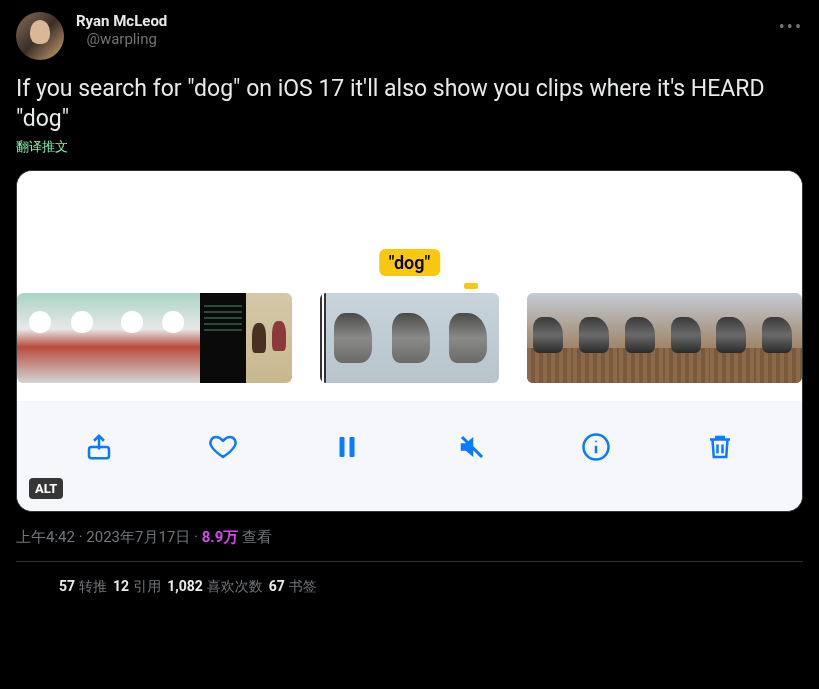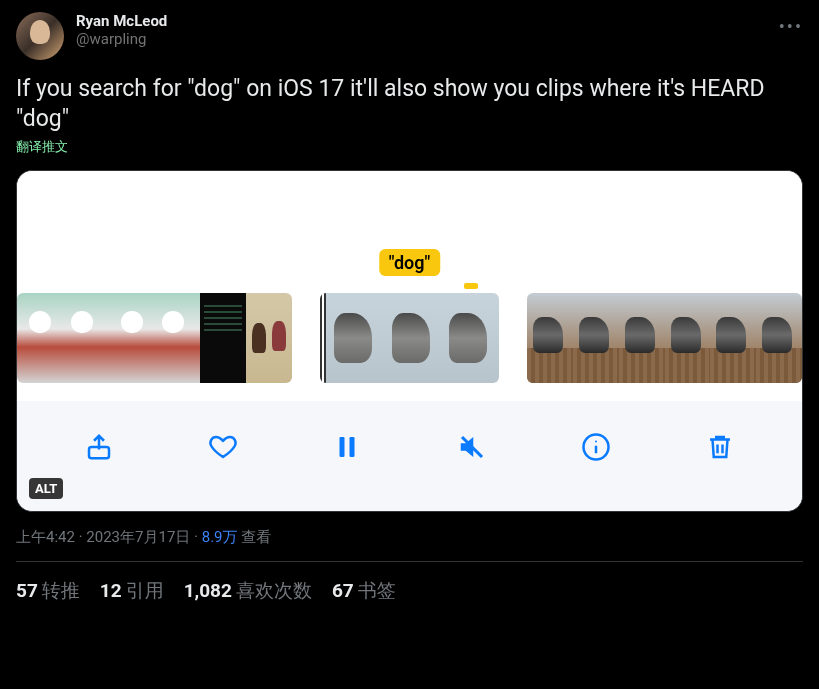--- a/index.html
+++ b/index.html
@@ -12,20 +12,21 @@
     overflow: hidden;
   }
   .tweet {
     padding: 12px 16px;
   }
   .header {
     display: flex;
     align-items: flex-start;
     gap: 12px;
     position: relative;
+    text-align: center;
   }
   .avatar {
     width: 48px;
     height: 48px;
     border-radius: 50%;
     flex-shrink: 0;
     background: linear-gradient(135deg, #8a6d5a 0%, #3a2f28 50%, #d4a574 100%);
     position: relative;
     overflow: hidden;
   }
@@ -152,28 +153,29 @@
     font-weight: 700;
     padding: 3px 6px;
     border-radius: 4px;
     text-align: right;
   }
   .meta-row {
     margin-top: 16px;
     font-size: 15px;
     color: #71767b;
   }
-  .meta-row .bold { color: #3b82f6; font-weight: 400; }
+  .meta-row .bold { color: #d946ef; font-weight: 700; }
   .divider { border-top: 1px solid #2f3336; margin-top: 14px; }
   .stats-row {
     display: flex;
-    gap: 20px;
+    gap: 6px;
     padding-top: 16px;
-    font-size: 19px;
+    font-size: 14px;
     color: #71767b;
+    margin-left: 43px;
   }
   .stats-row .num { color: #e7e9ea; font-weight: 700; margin-right: 4px; }
 </style>
 </head>
 <body>
 
 <div class="tweet">
   <div class="header">
     <div class="avatar"></div>
     <div class="user-info">

